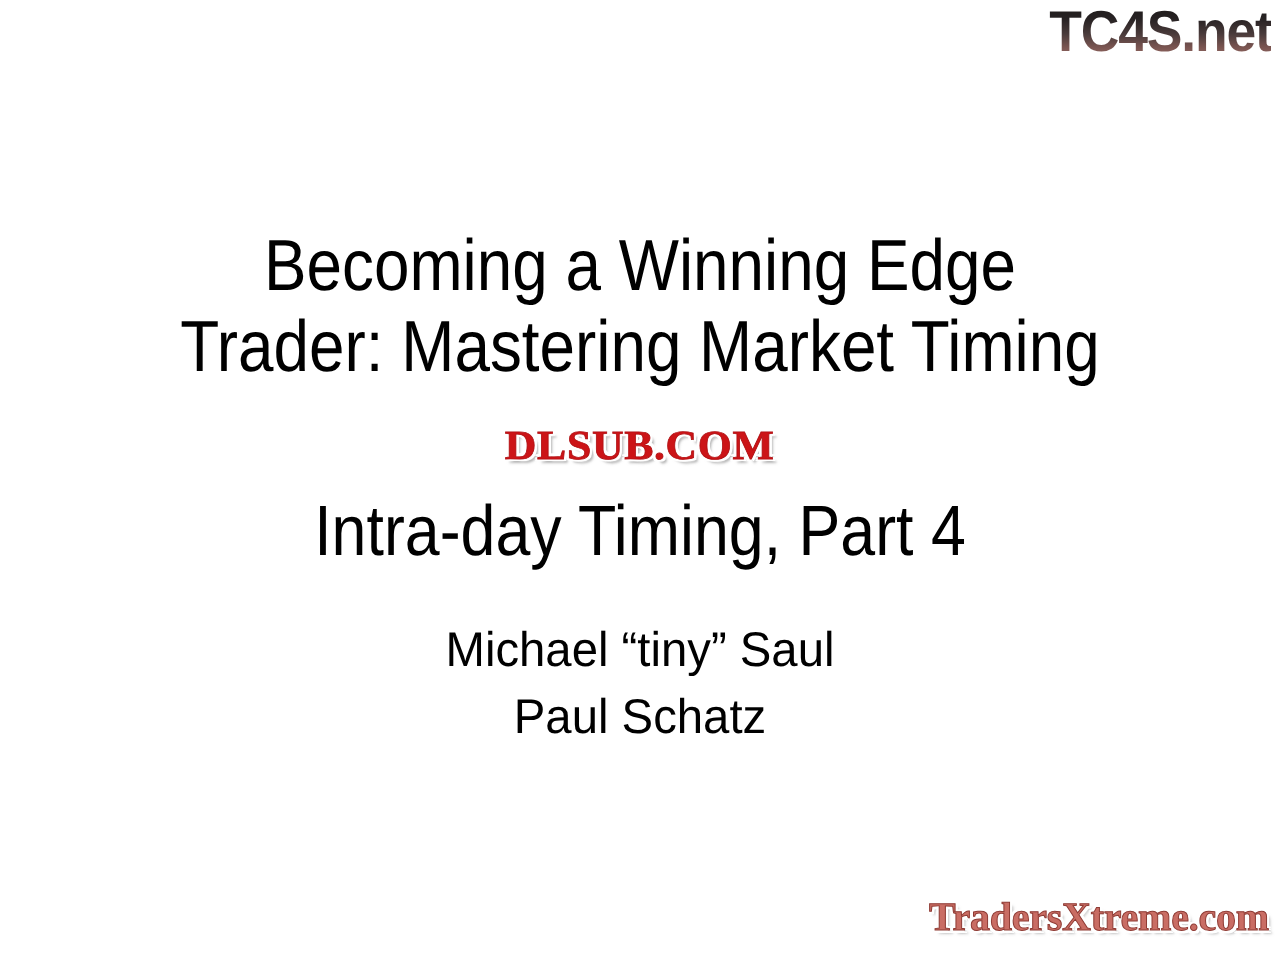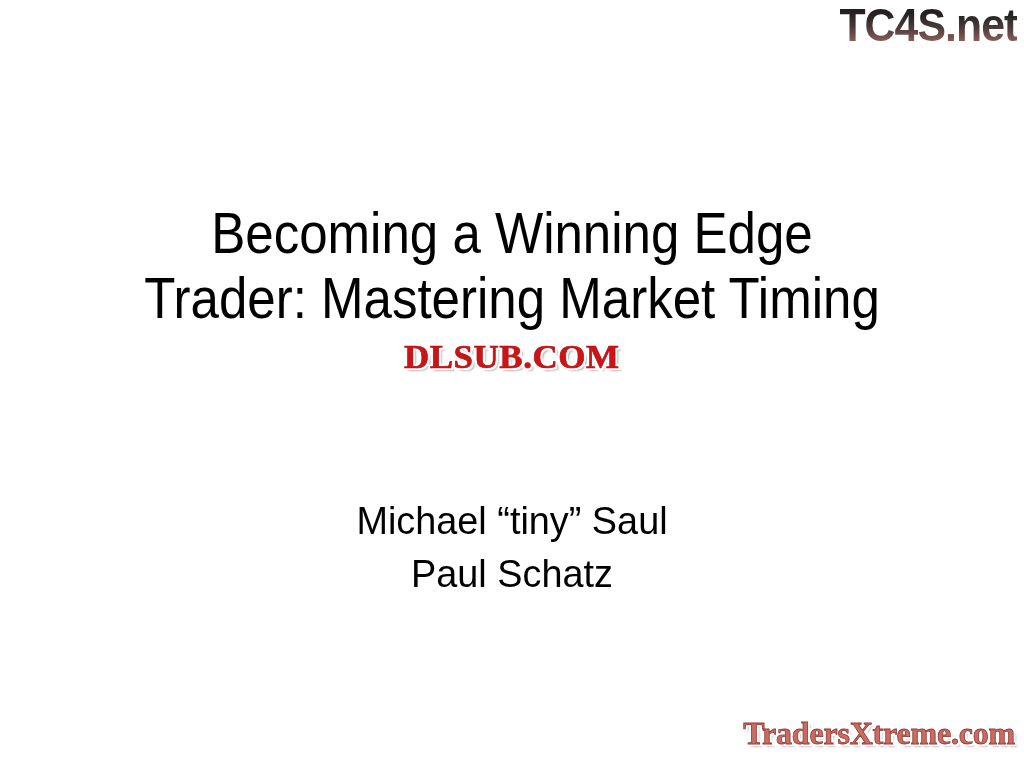--- a/index.html
+++ b/index.html
@@ -46,21 +46,20 @@
     filter: drop-shadow(1px 1px 0 rgba(255,255,255,0.85));
   }
 
   
   #title-block {
     position: absolute;
     left: 0;
     right: 0;
     top: 180px;
     text-align: center;
-    margin-top: 20px;
   }
   .title-line {
     font-family: "Liberation Sans Narrow", "Liberation Sans", sans-serif;
     font-size: 58px;
     line-height: 65px;
     color: #000000;
     font-weight: normal;
     white-space: nowrap;
     transform: scaleX(0.88);
   }
@@ -170,20 +169,23 @@
 
   <div id="title-block">
     <div class="title-line">Becoming a Winning Edge</div>
     <div class="title-line">Trader: Mastering Market Timing</div>
   </div>
 
   <div id="dlsub-watermark">
     <span class="wm-text">DLSUB.COM</span>
   </div>
 
+  <div id="subtitle-block">
+    <div class="subtitle-line">Intra-day Timing, Part 4</div>
+  </div>
 
   <div id="presenters-block">
     <div class="presenter-line">Michael “tiny” Saul</div>
     <div class="presenter-line">Paul Schatz</div>
   </div>
 
   <div id="tx-logo">TradersXtreme.com</div>
 
 </div>
 

